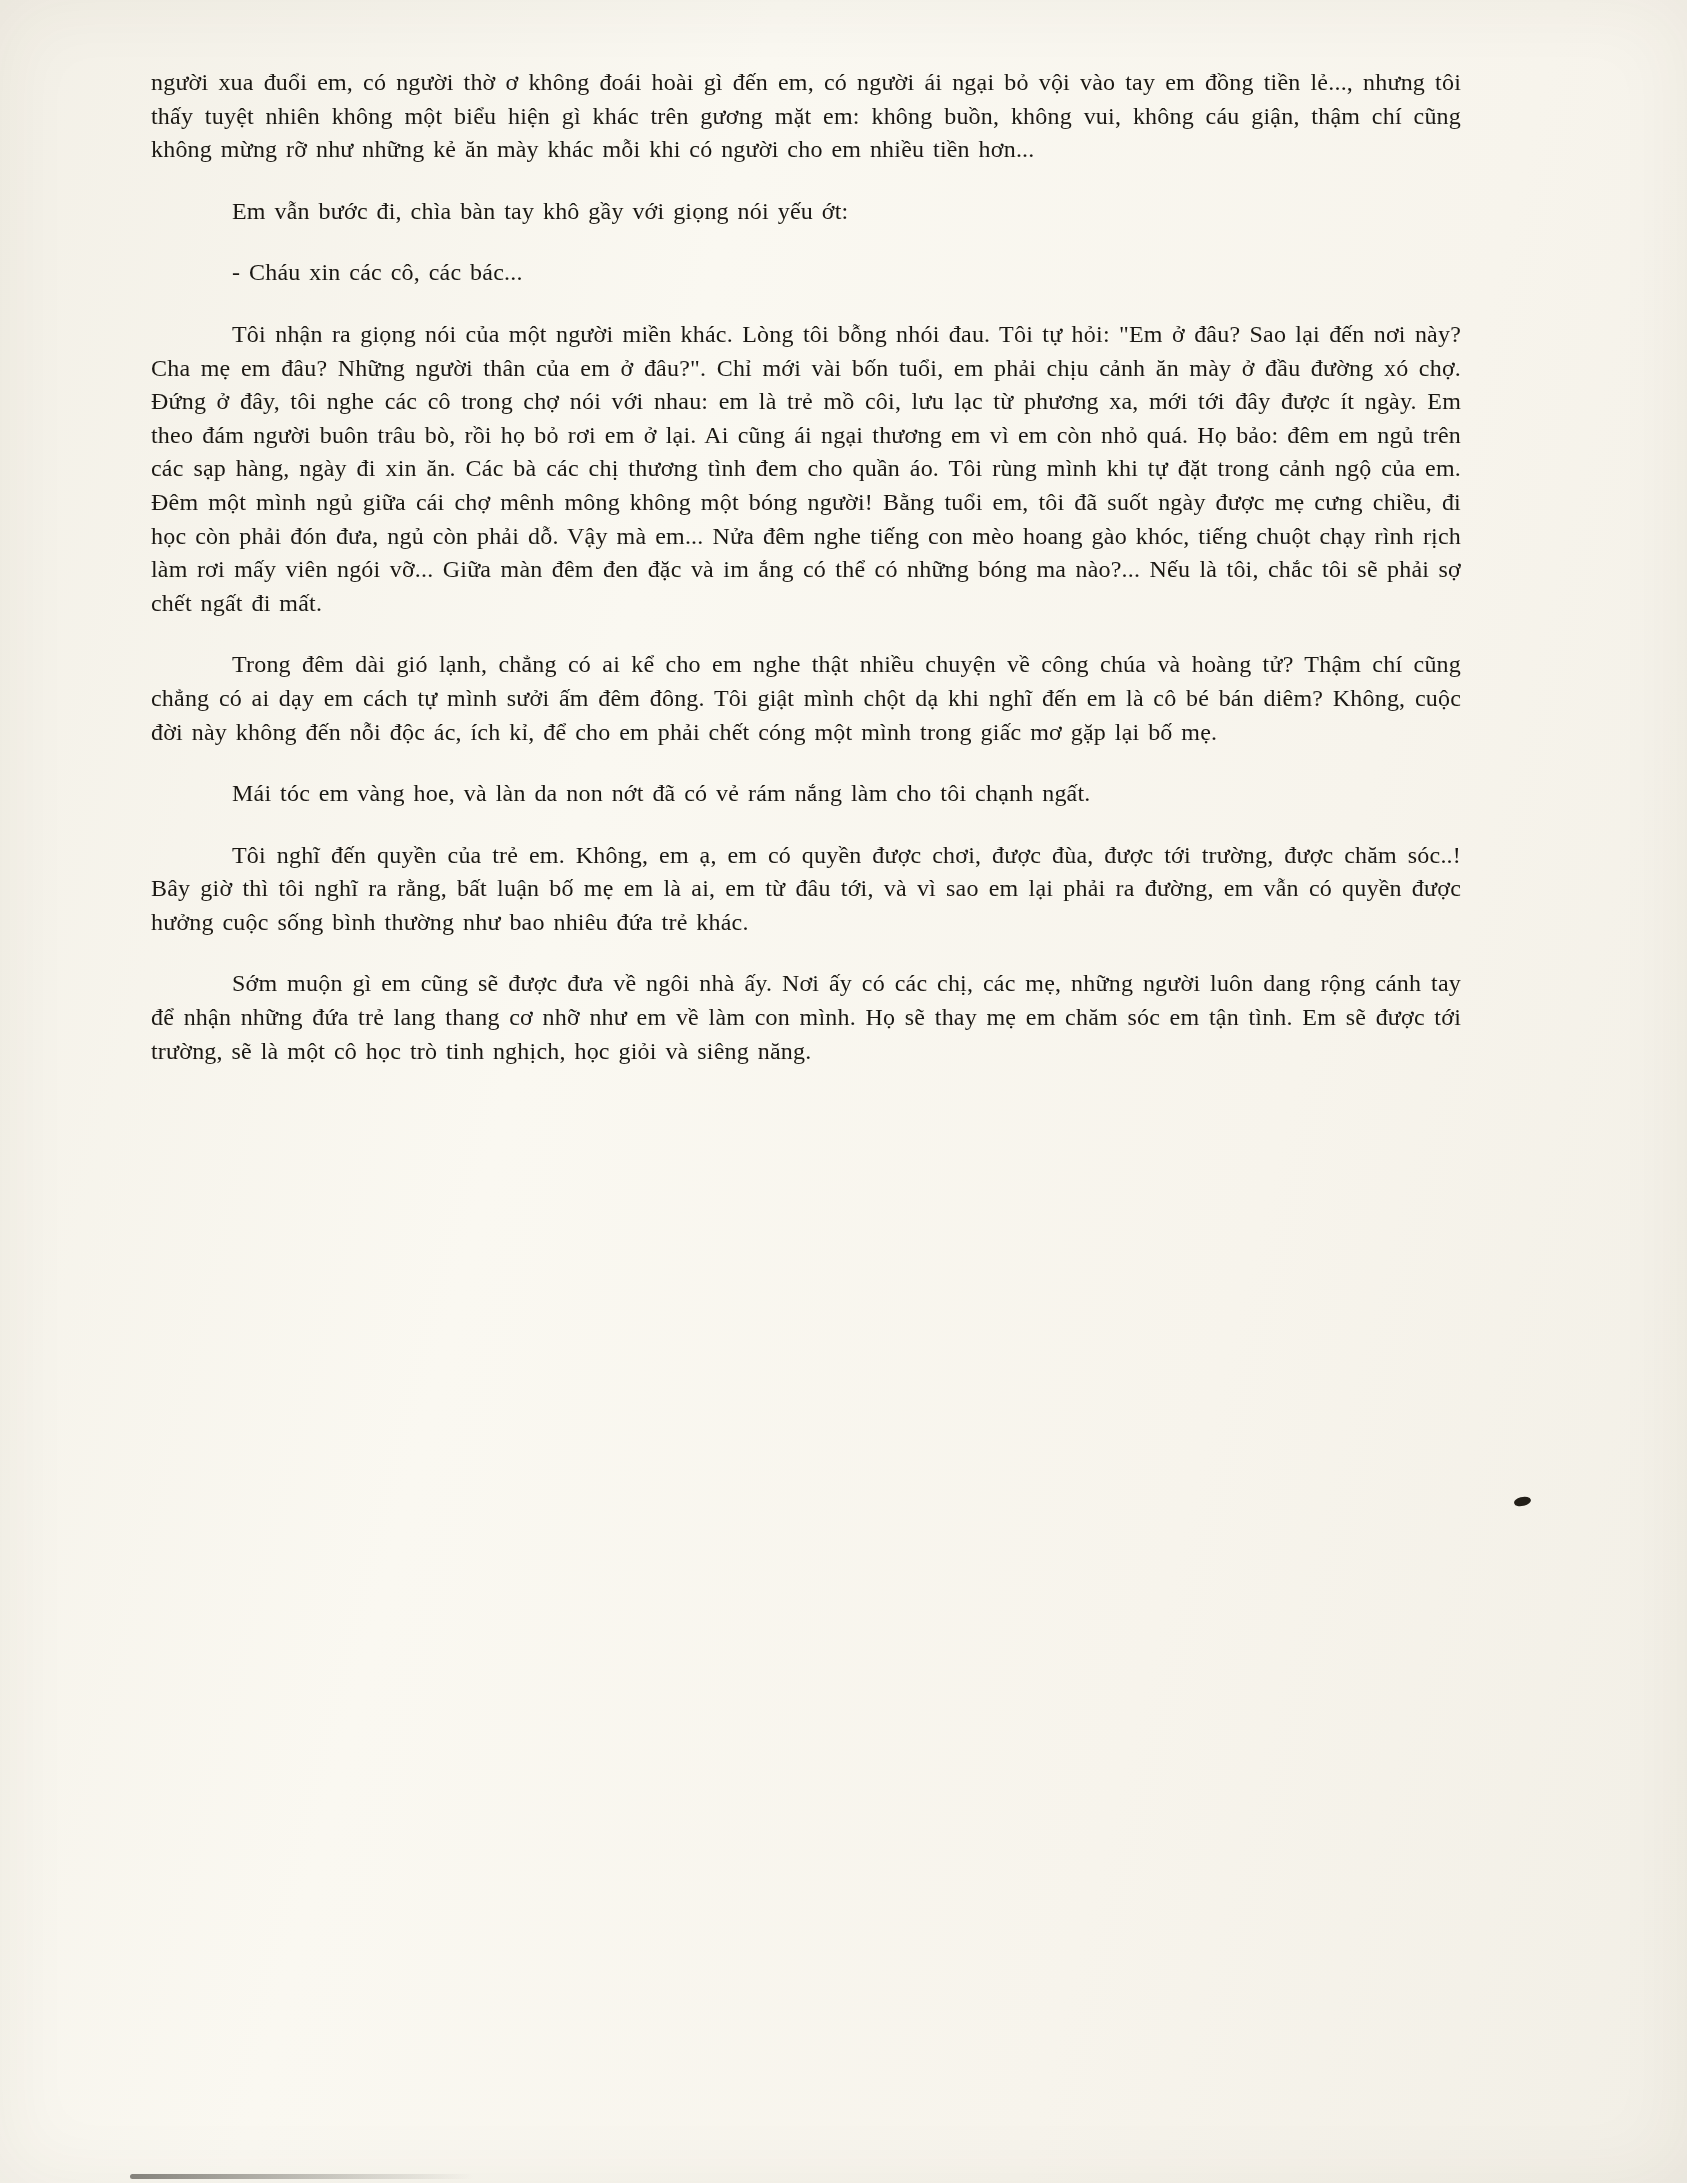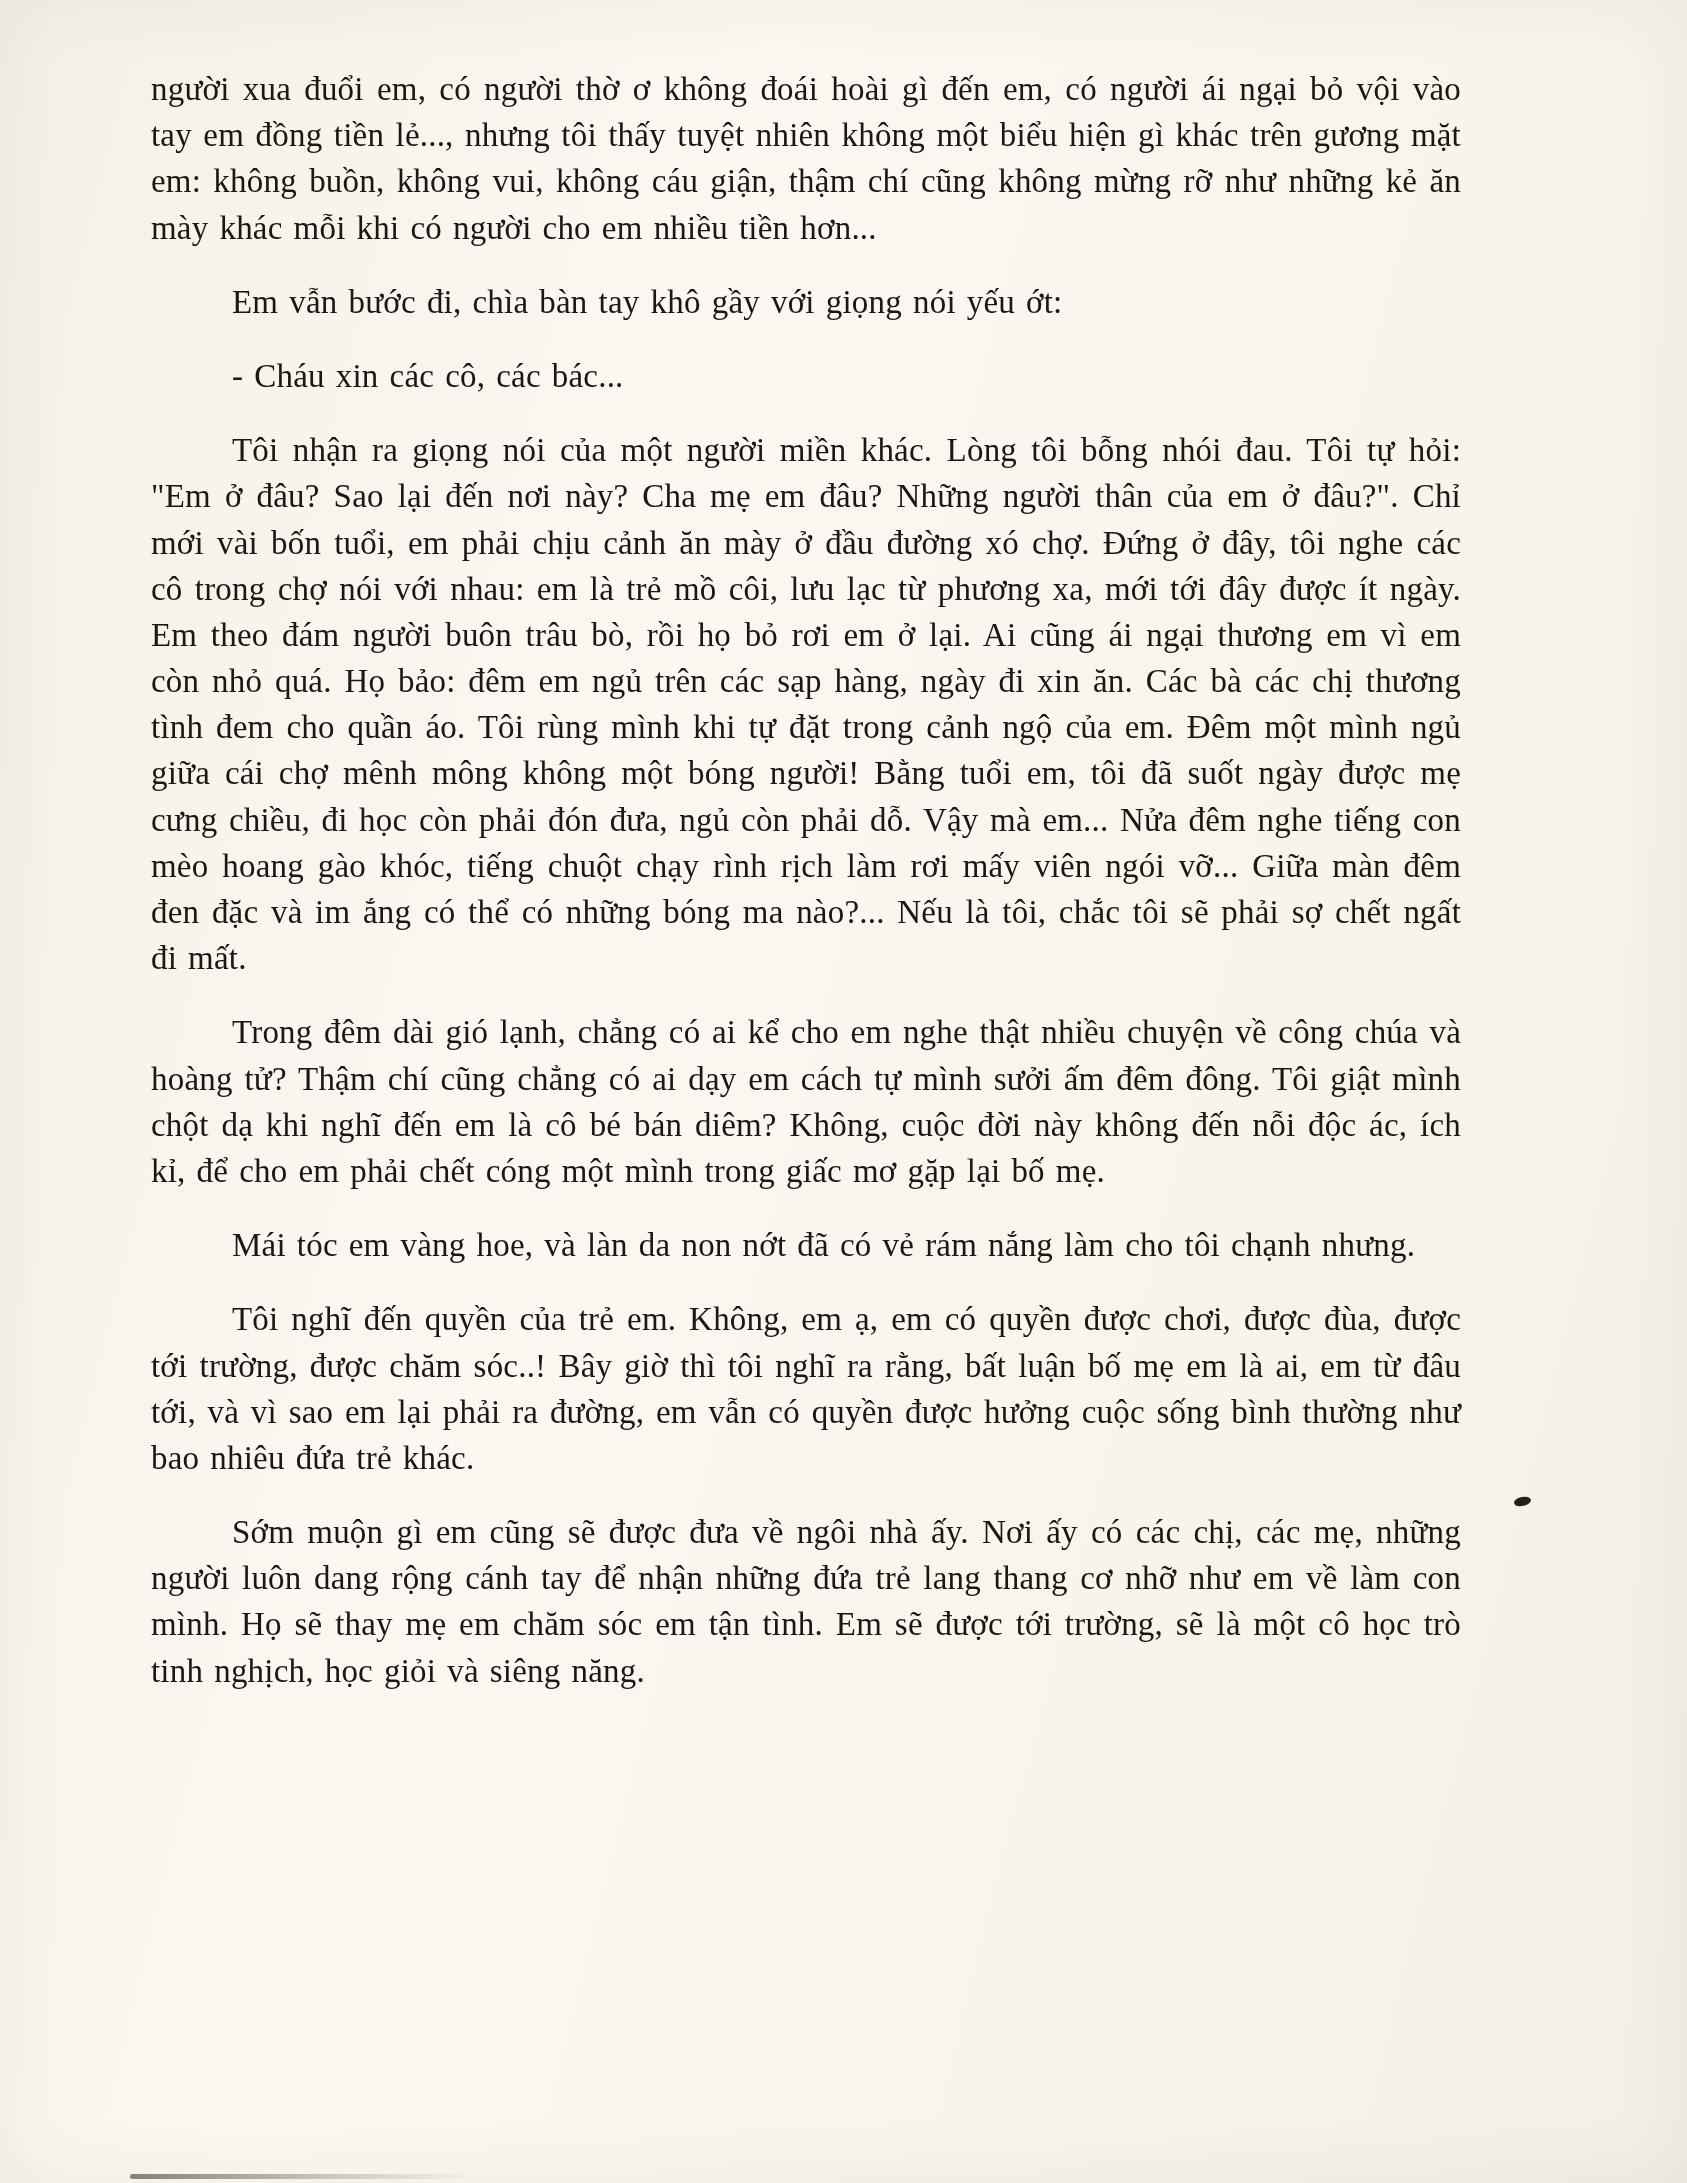--- a/index.html
+++ b/index.html
@@ -18,21 +18,21 @@
     position: absolute;
     inset: 0;
     box-shadow: inset 0 0 79px rgba(60, 50, 30, 0.06);
   }
   .content {
     position: absolute;
     left: 151px;
     top: 66px;
     width: 1310px;
     color: #1b1813;
-    font-size: 33px;
+    font-size: 24px;
     line-height: 1.40;
     text-align: justify;
     word-spacing: 2.6px;
     letter-spacing: 0.2px;
   }
   .para {
     margin: 0 0 28px 0;
   }
   .para.indent {
     text-indent: 81px;
@@ -61,21 +61,21 @@
 <body>
 
 <div class="page">
 
   <div class="content">
     <p class="para">người xua đuổi em, có người thờ ơ không đoái hoài gì đến em, có người ái ngại bỏ vội vào tay em đồng tiền lẻ..., nhưng tôi thấy tuyệt nhiên không một biểu hiện gì khác trên gương mặt em: không buồn, không vui, không cáu giận, thậm chí cũng không mừng rỡ như những kẻ ăn mày khác mỗi khi có người cho em nhiều tiền hơn...</p>
     <p class="para indent">Em vẫn bước đi, chìa bàn tay khô gầy với giọng nói yếu ớt:</p>
     <p class="para indent">- Cháu xin các cô, các bác...</p>
     <p class="para indent">Tôi nhận ra giọng nói của một người miền khác. Lòng tôi bỗng nhói đau. Tôi tự hỏi: "Em ở đâu? Sao lại đến nơi này? Cha mẹ em đâu? Những người thân của em ở đâu?". Chỉ mới vài bốn tuổi, em phải chịu cảnh ăn mày ở đầu đường xó chợ. Đứng ở đây, tôi nghe các cô trong chợ nói với nhau: em là trẻ mồ côi, lưu lạc từ phương xa, mới tới đây được ít ngày. Em theo đám người buôn trâu bò, rồi họ bỏ rơi em ở lại. Ai cũng ái ngại thương em vì em còn nhỏ quá. Họ bảo: đêm em ngủ trên các sạp hàng, ngày đi xin ăn. Các bà các chị thương tình đem cho quần áo. Tôi rùng mình khi tự đặt trong cảnh ngộ của em. Đêm một mình ngủ giữa cái chợ mênh mông không một bóng người! Bằng tuổi em, tôi đã suốt ngày được mẹ cưng chiều, đi học còn phải đón đưa, ngủ còn phải dỗ. Vậy mà em... Nửa đêm nghe tiếng con mèo hoang gào khóc, tiếng chuột chạy rình rịch làm rơi mấy viên ngói vỡ... Giữa màn đêm đen đặc và im ắng có thể có những bóng ma nào?... Nếu là tôi, chắc tôi sẽ phải sợ chết ngất đi mất.</p>
     <p class="para indent">Trong đêm dài gió lạnh, chẳng có ai kể cho em nghe thật nhiều chuyện về công chúa và hoàng tử? Thậm chí cũng chẳng có ai dạy em cách tự mình sưởi ấm đêm đông. Tôi giật mình chột dạ khi nghĩ đến em là cô bé bán diêm? Không, cuộc đời này không đến nỗi độc ác, ích kỉ, để cho em phải chết cóng một mình trong giấc mơ gặp lại bố mẹ.</p>
-    <p class="para indent">Mái tóc em vàng hoe, và làn da non nớt đã có vẻ rám nắng làm cho tôi chạnh nhưng.</p>
+    <p class="para indent">Mái tóc em vàng hoe, và làn da non nớt đã có vẻ rám nắng làm cho tôi chạnh ngất.</p>
     <p class="para indent">Tôi nghĩ đến quyền của trẻ em. Không, em ạ, em có quyền được chơi, được đùa, được tới trường, được chăm sóc..! Bây giờ thì tôi nghĩ ra rằng, bất luận bố mẹ em là ai, em từ đâu tới, và vì sao em lại phải ra đường, em vẫn có quyền được hưởng cuộc sống bình thường như bao nhiêu đứa trẻ khác.</p>
     <p class="para indent">Sớm muộn gì em cũng sẽ được đưa về ngôi nhà ấy. Nơi ấy có các chị, các mẹ, những người luôn dang rộng cánh tay để nhận những đứa trẻ lang thang cơ nhỡ như em về làm con mình. Họ sẽ thay mẹ em chăm sóc em tận tình. Em sẽ được tới trường, sẽ là một cô học trò tinh nghịch, học giỏi và siêng năng.</p>
   </div>
 
   <div class="ink-mark-right"></div>
   <div class="smudge-bottom"></div>
 
 </div>
 
 

